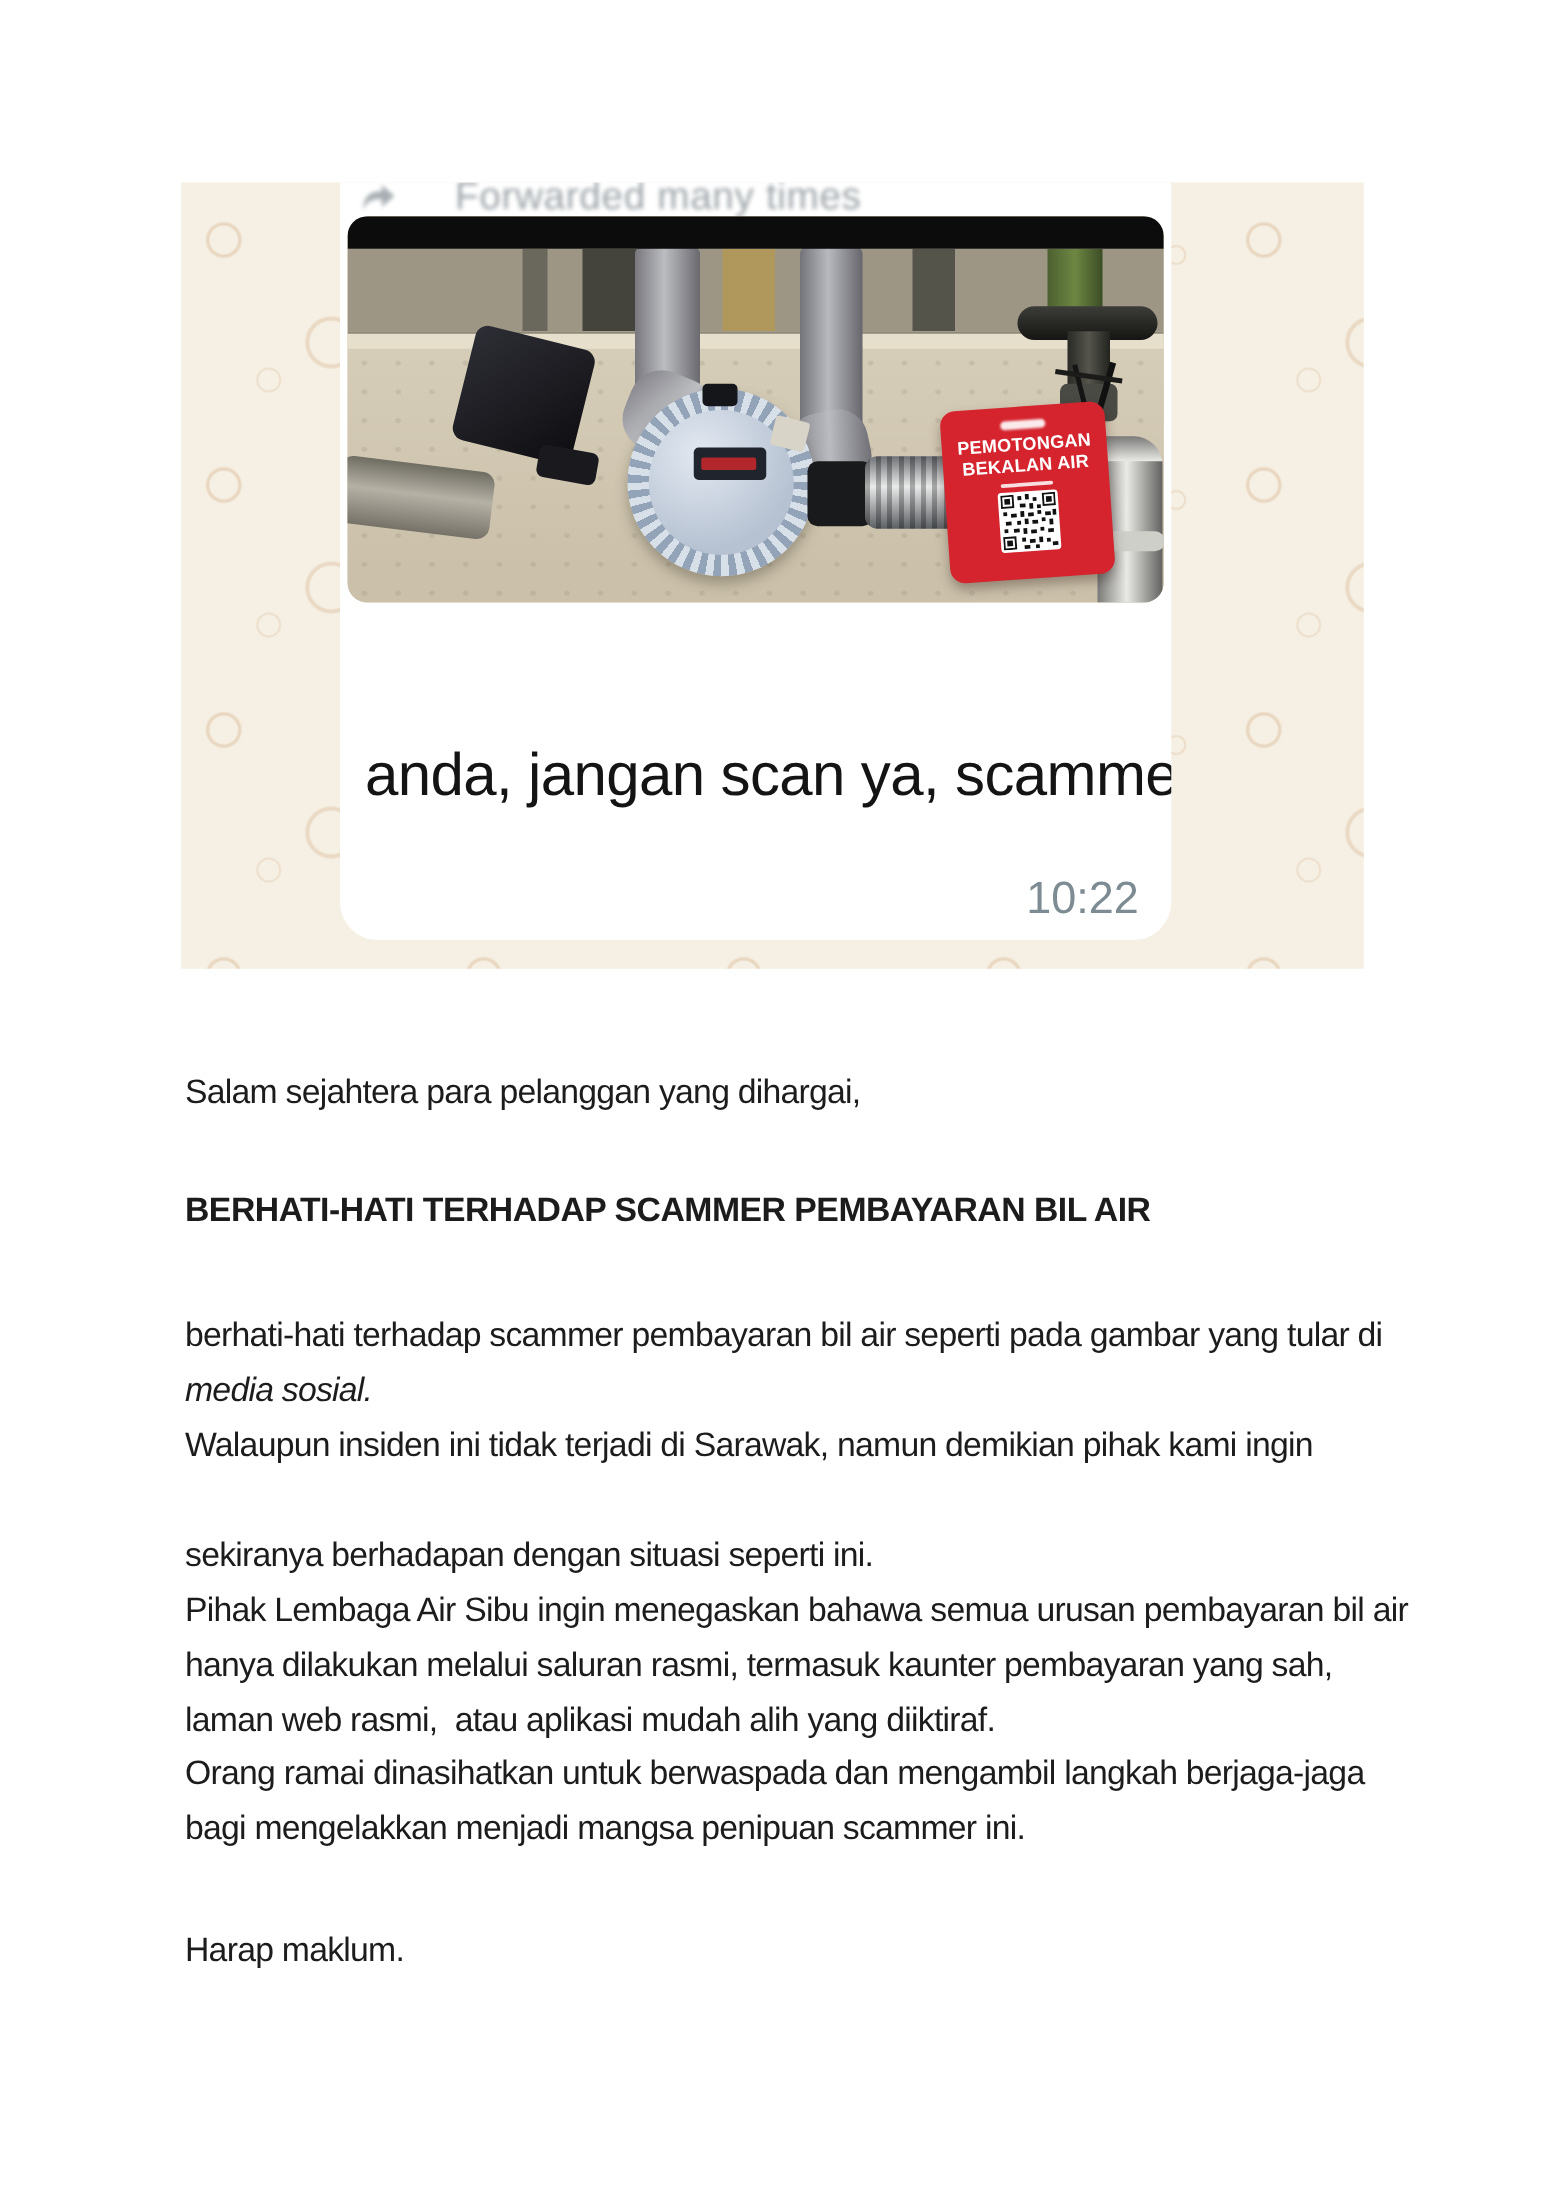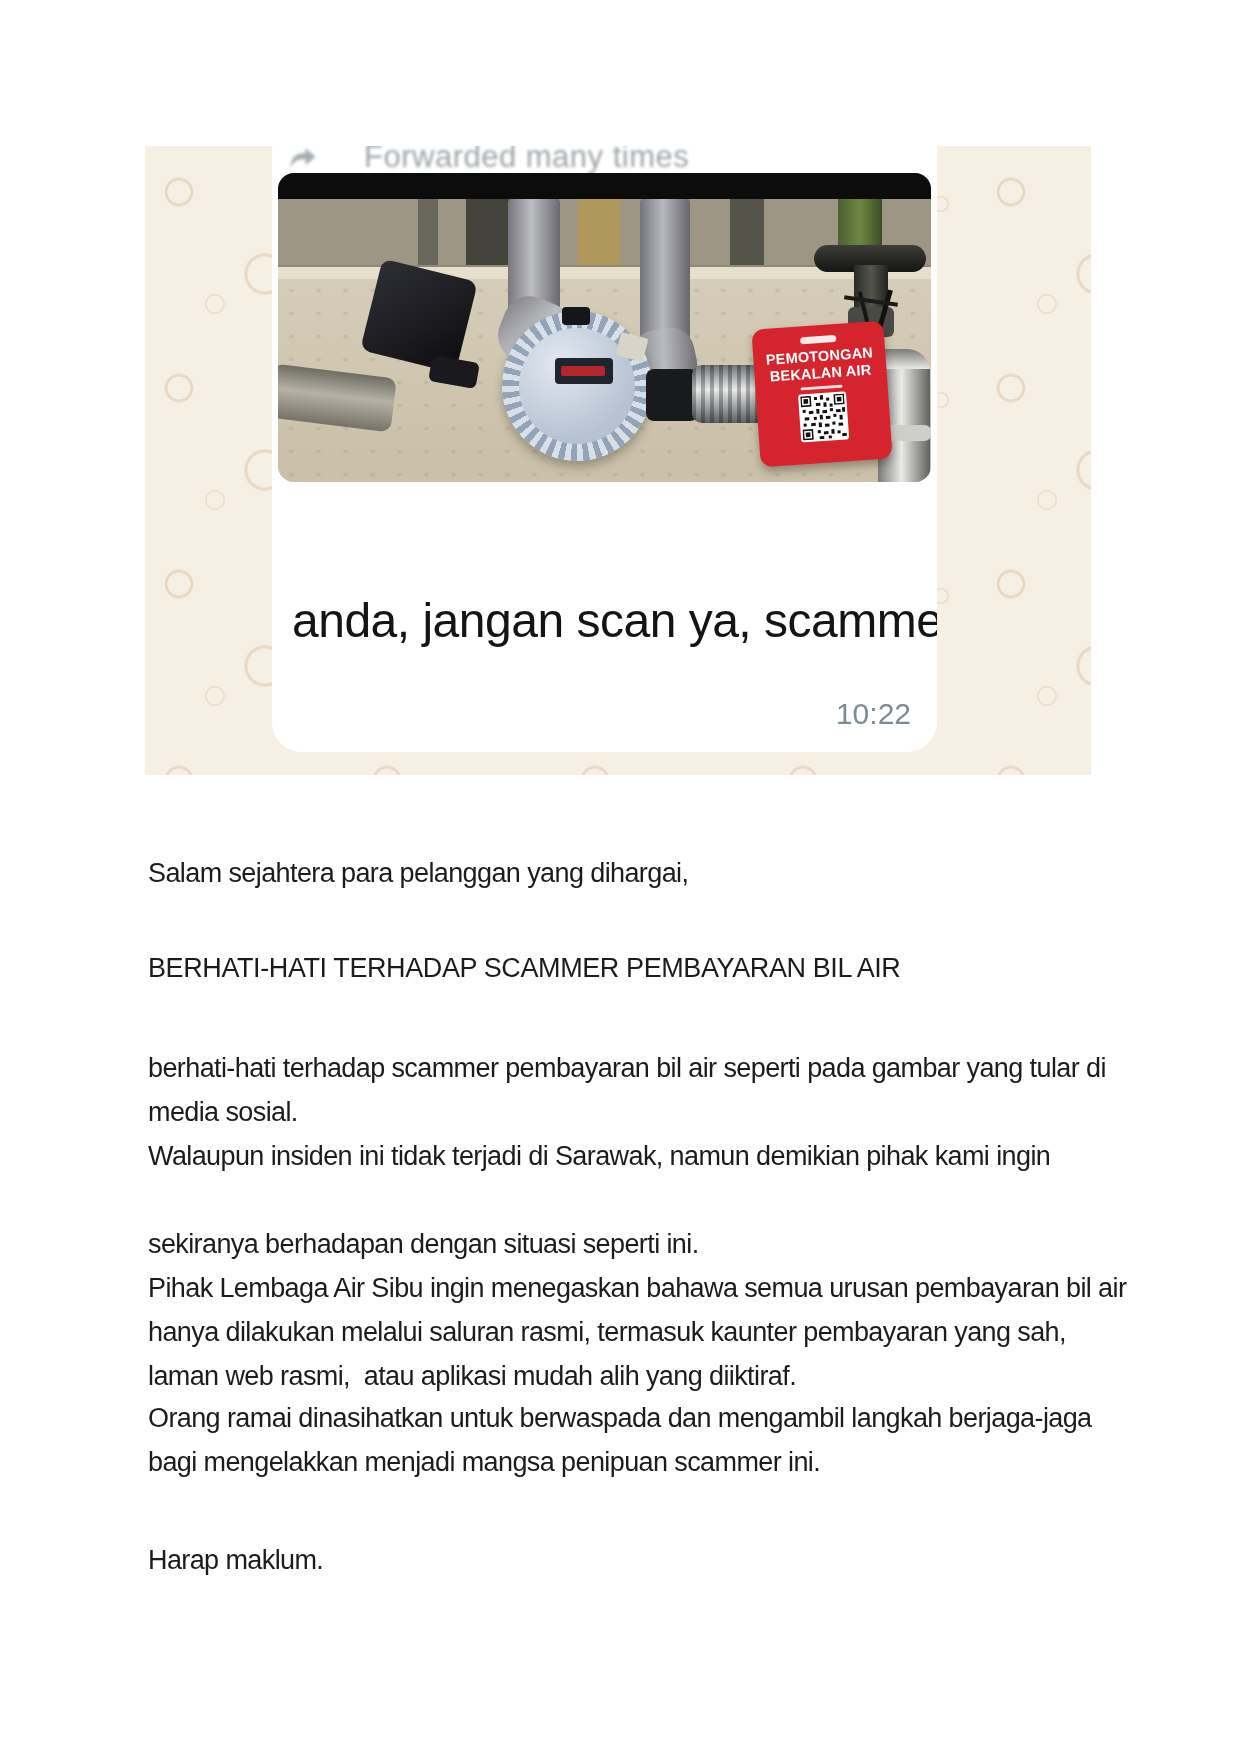--- a/index.html
+++ b/index.html
@@ -95,26 +95,26 @@
   .tag-logo{width:36px;height:7px;background:rgba(255,255,255,.9);border-radius:4px;
     margin:11px auto 5px auto;filter:blur(.7px);}
   .tag-t1,.tag-t2{color:#ffffff;font-weight:bold;font-size:14.5px;line-height:17px;letter-spacing:.2px;}
   .tag-sub{width:42px;height:3px;background:rgba(255,255,255,.85);border-radius:2px;margin:4px auto 4px auto;}
   .tag-qr{width:48px;height:48px;background:#ffffff;border-radius:3px;margin:0 auto;padding:2px;box-sizing:border-box;}
 
   
   .msg-text{position:absolute;left:20px;top:352px;width:620px;color:#141414;font-size:48px;
     line-height:49px;letter-spacing:-.5px;white-space:pre;}
   .msg-line{height:49px;}
-  .msg-time{position:absolute;right:26px;top:551px;font-size:30px;color:#7d8b93;}
+  .msg-time{position:absolute;right:26px;top:551px;font-size:36px;color:#7d8b93;}
 
   
   .doc-line{position:absolute;left:148px;white-space:pre;color:#1c1c1c;font-size:27px;
     letter-spacing:-.6px;line-height:44px;}
-  .doc-heading{font-weight:normal;letter-spacing:-.4px;}
+  .doc-heading{font-weight:bold;letter-spacing:-.4px;}
 </style>
 </head>
 <body>
 
 <div class="page">
 
   <div class="wa-block">
     <div class="bubble">
 
       <div class="fwd-row">
@@ -240,21 +240,21 @@
       </div>
       <div class="msg-time">10:22</div>
     </div>
   </div>
 
   <div class="doc-line" style="top:851px;">Salam sejahtera para pelanggan yang dihargai,</div>
 
   <div class="doc-line doc-heading" style="top:946px;">BERHATI-HATI TERHADAP SCAMMER PEMBAYARAN BIL AIR</div>
 
   <div class="doc-line" style="top:1046px;">berhati-hati terhadap scammer pembayaran bil air seperti pada gambar yang tular di</div>
-  <div class="doc-line" style="top:1090px;">media sosial.</div>
+  <div class="doc-line" style="top:1090px;font-style:italic;">media sosial.</div>
 
   <div class="doc-line" style="top:1134px;">Walaupun insiden ini tidak terjadi di Sarawak, namun demikian pihak kami ingin</div>
   <div class="doc-line" style="top:1222px;">sekiranya berhadapan dengan situasi seperti ini.</div>
 
   <div class="doc-line" style="top:1266px;">Pihak Lembaga Air Sibu ingin menegaskan bahawa semua urusan pembayaran bil air</div>
   <div class="doc-line" style="top:1310px;">hanya dilakukan melalui saluran rasmi, termasuk kaunter pembayaran yang sah,</div>
   <div class="doc-line" style="top:1354px;">laman web rasmi,  atau aplikasi mudah alih yang diiktiraf.</div>
 
   <div class="doc-line" style="top:1396px;">Orang ramai dinasihatkan untuk berwaspada dan mengambil langkah berjaga-jaga</div>
   <div class="doc-line" style="top:1440px;">bagi mengelakkan menjadi mangsa penipuan scammer ini.</div>

